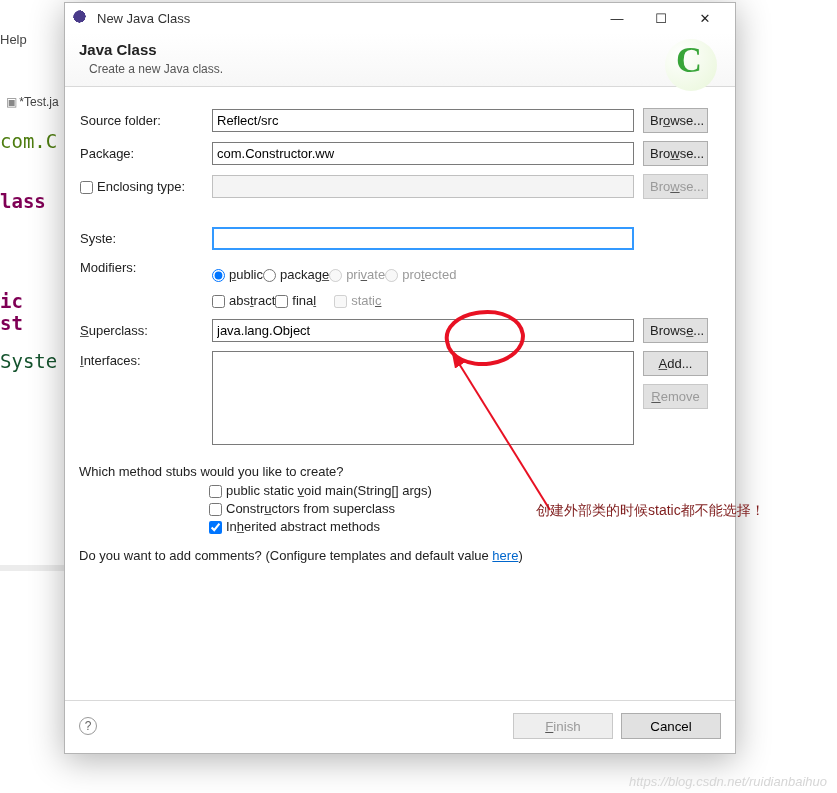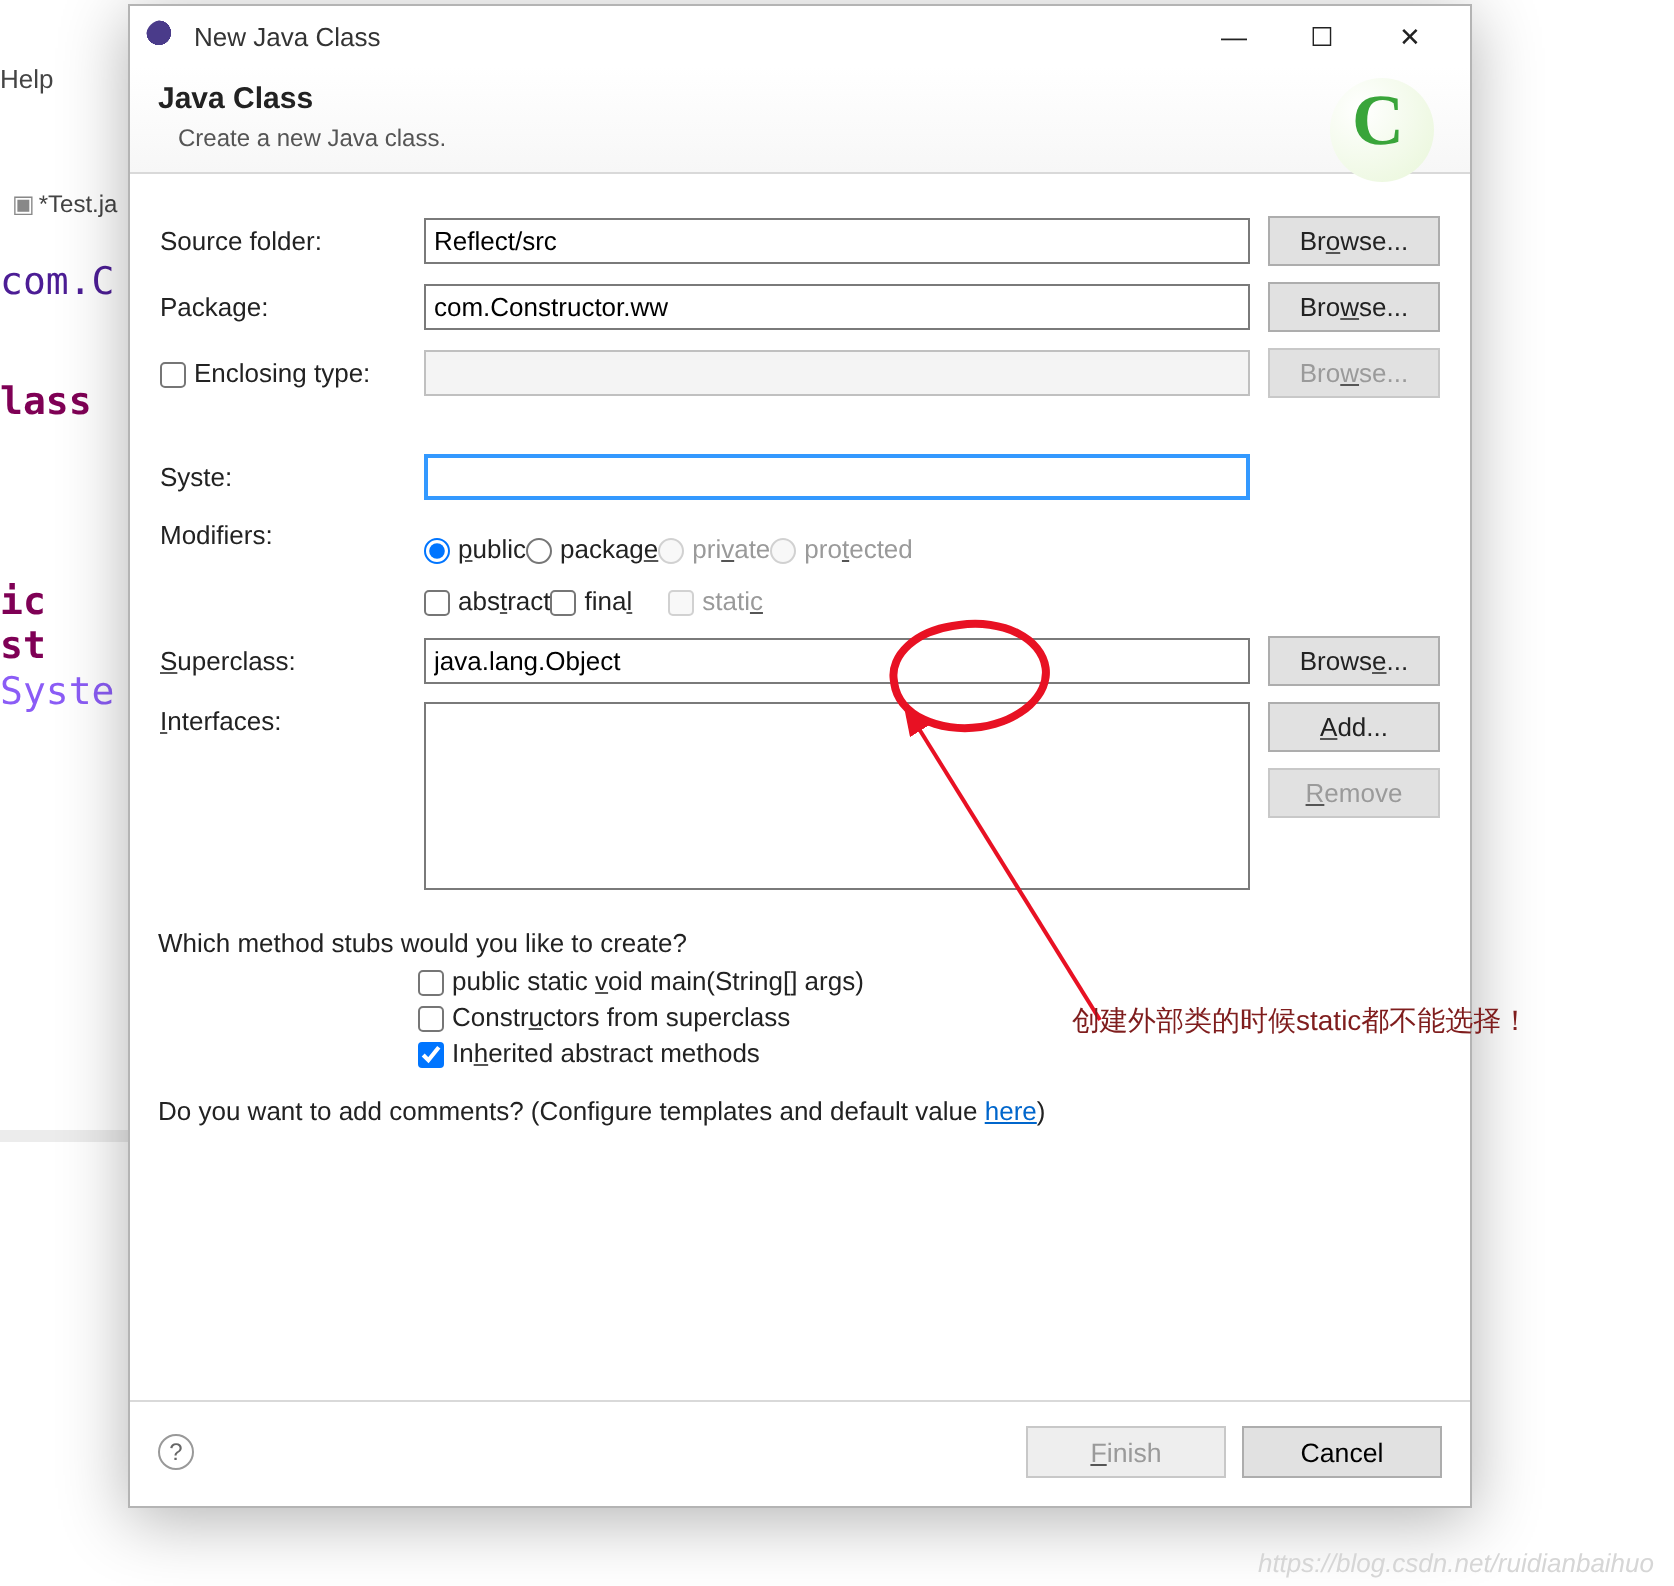--- a/index.html
+++ b/index.html
@@ -21,21 +21,21 @@
   .banner .big-c span { font-family:Georgia,serif; font-size:36px; font-weight:bold; color:#39a53a; position:absolute; left:11px; top:0;}
   .form { padding:14px 14px 8px 14px;}
   table.fields { width:100%; border-collapse:separate; border-spacing:0 6px;}
   table.fields td.lbl { width:132px; vertical-align:middle; padding-right:4px;}
   table.fields td.lbl label { color:#222;}
   table.fields td.lbl label.disabled, .disabled { color:#9a9a9a;}
   .und { text-decoration:underline; text-decoration-color:#555;}
   input[type=text] { height:23px; width:100%; border:1px solid #7a7a7a; padding:2px 4px; font-size:13px; outline:none;}
   input.dis { background:#f4f4f4; color:#888; border-color:#c0c0c0;}
   .btncol { width:86px; padding-left:8px;}
-  button.browse, button.side { height:25px; width:86px; font-size:13px; background:#e1e1e1; border:1px solid #adadad; color:#222;}
+  button.browse, button.side { height:25px; width:65px; font-size:13px; background:#e1e1e1; border:1px solid #adadad; color:#222;}
   button.side.dis, button.browse.dis { color:#9a9a9a; border-color:#c8c8c8;}
   .modrow { height:24px; display:flex; align-items:flex-end; margin-bottom:2px;}
   input[type=radio],input[type=checkbox]{ margin:0 4px 0 0; vertical-align:middle;}
   .iface-box { height:94px; border:1px solid #7a7a7a; background:#fff;}
   .side-stack { display:flex; flex-direction:column; gap:8px;}
   .section-q { margin-top:12px; }
   .stubs { margin-left:130px; margin-top:4px;}
   .stubs label { display:block; margin:3px 0;}
   .comments-q { margin-top:14px;}
   .comments-q a { color:#0066cc;}
@@ -52,24 +52,24 @@
   svg.arrow { position:absolute; left:430px; top:350px; }
   .watermark { position:absolute; right:10px; bottom:4px; color:#d6d6d6; font-size:13px; font-style:italic;margin-left:44px;}
   .bg-band { position:absolute; left:0; top:565px; width:64px; height:6px; background:#ececec;}
 </style>
 </head>
 <body>
 
 <div class="bg">
   <span class="help">Help</span>
   <span class="tab"><span class="close">▣</span><span>*Test.ja</span></span>
-  <span class="bg-line" style="top:130px; color:#4c1d95;">com.C</span>
+  <span class="bg-line" style="top:130px; color:#4d7c0f;">com.C</span>
   <span class="bg-line" style="top:190px; color:#7f0055; font-weight:bold;">lass</span>
   <span class="bg-line" style="top:290px; color:#7f0055; font-weight:bold;">ic st</span>
-  <span class="bg-line" style="top:335px; color:#8b5cf6;">Syste</span>
+  <span class="bg-line" style="top:350px; color:#14532d;">Syste</span>
 </div>
 <div class="bg-band"></div>
 
 <div class="dialog">
   <div class="titlebar">
     <div class="eclipse-ico"></div>
     <div class="title">New Java Class</div>
     <div class="winbtn">—</div>
     <div class="winbtn">☐</div>
     <div class="winbtn">✕</div>

